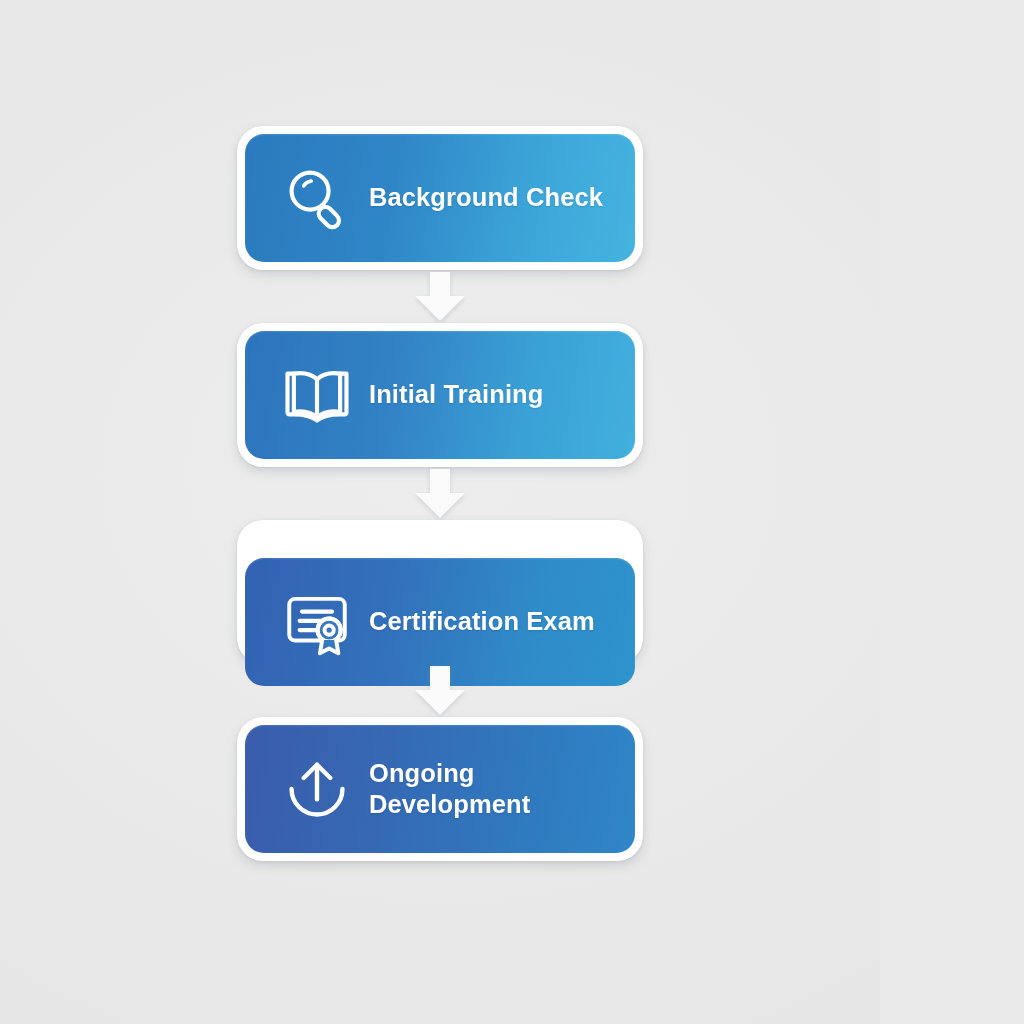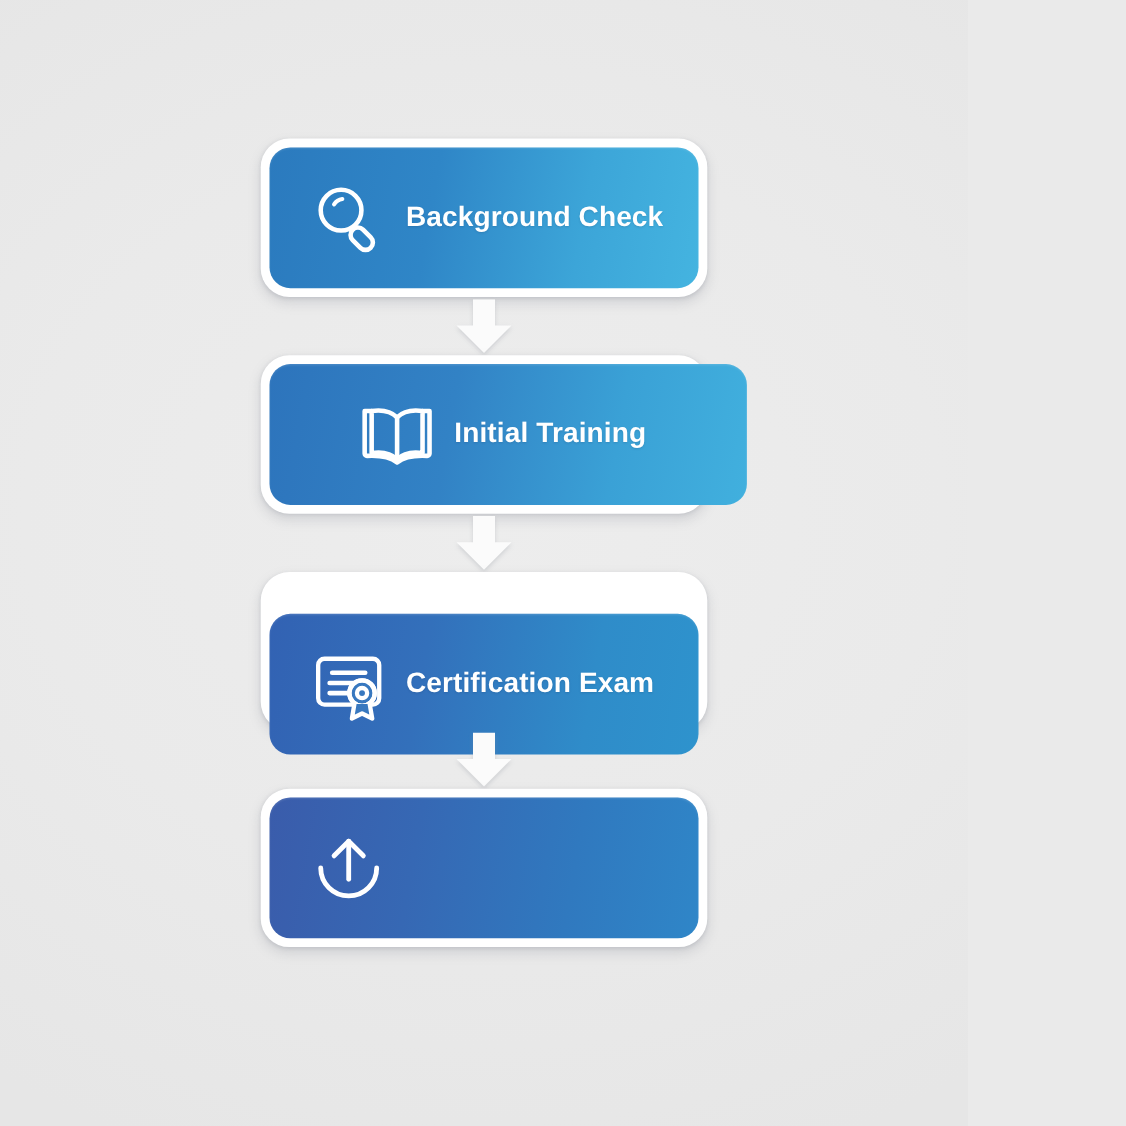--- a/index.html
+++ b/index.html
@@ -122,21 +122,21 @@
       </div>
     </div>
 
     <div class="flow-arrow">
       <svg viewBox="0 0 56 50" preserveAspectRatio="none">
         <polygon points="18,0 38,0 38,24 53,24 28,49 3,24 18,24" fill="#fbfbfb"></polygon>
       </svg>
     </div>
 
     <div class="step-card">
-      <div class="step-inner" style="background: linear-gradient(100deg, #2d74bc 0%, #3282c5 38%, #3aa1d6 72%, #41b0de 100%); padding-left: 44px;">
+      <div class="step-inner" style="background: linear-gradient(100deg, #2d74bc 0%, #3282c5 38%, #3aa1d6 72%, #41b0de 100%);">
         <div class="step-icon">
           <svg viewBox="0 0 64 64" fill="none" stroke="#ffffff" stroke-width="3.6" stroke-linecap="round" stroke-linejoin="round">
             <path d="M32 18.5C27 13.5 19 12.5 12 13.5v33c7-1 15 0 20 5"></path>
             <path d="M32 18.5C37 13.5 45 12.5 52 13.5v33c-7-1-15 0-20 5"></path>
             <path d="M32 18.5v33"></path>
             <path d="M12 13.5H6.5v33.5c0 1 .8 1.8 1.8 1.8 7.6-.4 17.6.2 23.7 5.2 6.1-5 16.1-5.6 23.7-5.2 1 0 1.8-.8 1.8-1.8V13.5H52"></path>
           </svg>
         </div>
         <div class="step-label">Initial Training</div>
       </div>
@@ -174,17 +174,19 @@
 
     <div class="step-card">
       <div class="step-inner" style="background: linear-gradient(100deg, #3a5cab 0%, #3668b4 34%, #3079bf 70%, #2f86c8 100%);">
         <div class="step-icon">
           <svg viewBox="0 0 64 64" fill="none" stroke="#ffffff" stroke-width="3.8" stroke-linecap="round" stroke-linejoin="round">
             <path d="M32 11v30"></path>
             <path d="M20.5 22.5L32 11l11.5 11.5"></path>
             <path d="M10 32a22 22 0 0 0 44 0"></path>
           </svg>
         </div>
+        <div class="step-label">Ongoing
+Development</div>
       </div>
     </div>
 
   </div>
 </div>
 
 </body></html>

